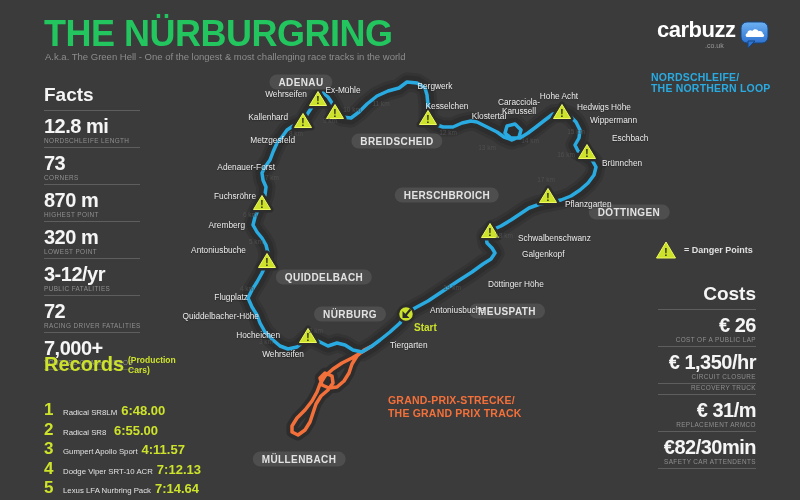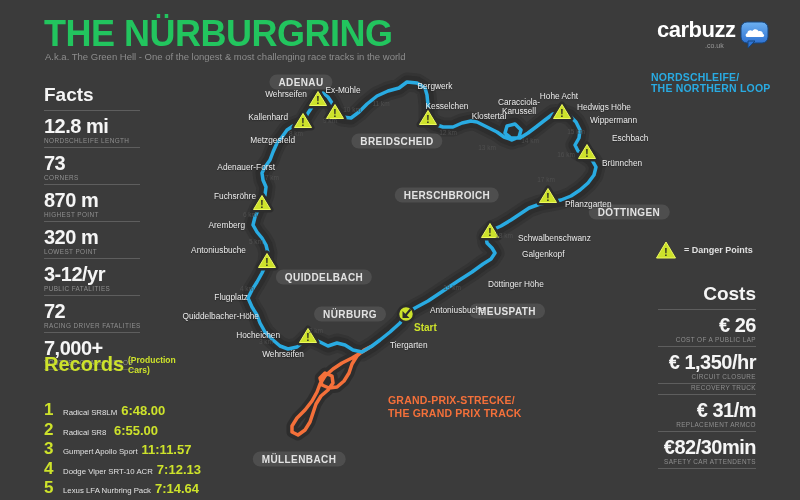--- a/index.html
+++ b/index.html
@@ -217,21 +217,21 @@
         <span class="rec-time">6:48.00</span>
       </div>
       <div class="rec-row">
         <span class="rec-rank">2</span>
         <span class="rec-car">Radical SR8</span>
         <span class="rec-time">6:55.00</span>
       </div>
       <div class="rec-row">
         <span class="rec-rank">3</span>
         <span class="rec-car">Gumpert Apollo Sport</span>
-        <span class="rec-time">11:11.57</span>
+        <span class="rec-time">4:11.57</span>
       </div>
       <div class="rec-row">
         <span class="rec-rank">4</span>
         <span class="rec-car">Dodge Viper SRT-10 ACR</span>
         <span class="rec-time">7:12.13</span>
       </div>
       <div class="rec-row">
         <span class="rec-rank">5</span>
         <span class="rec-car">Lexus LFA Nurbring Pack</span>
         <span class="rec-time">7:14.64</span>

